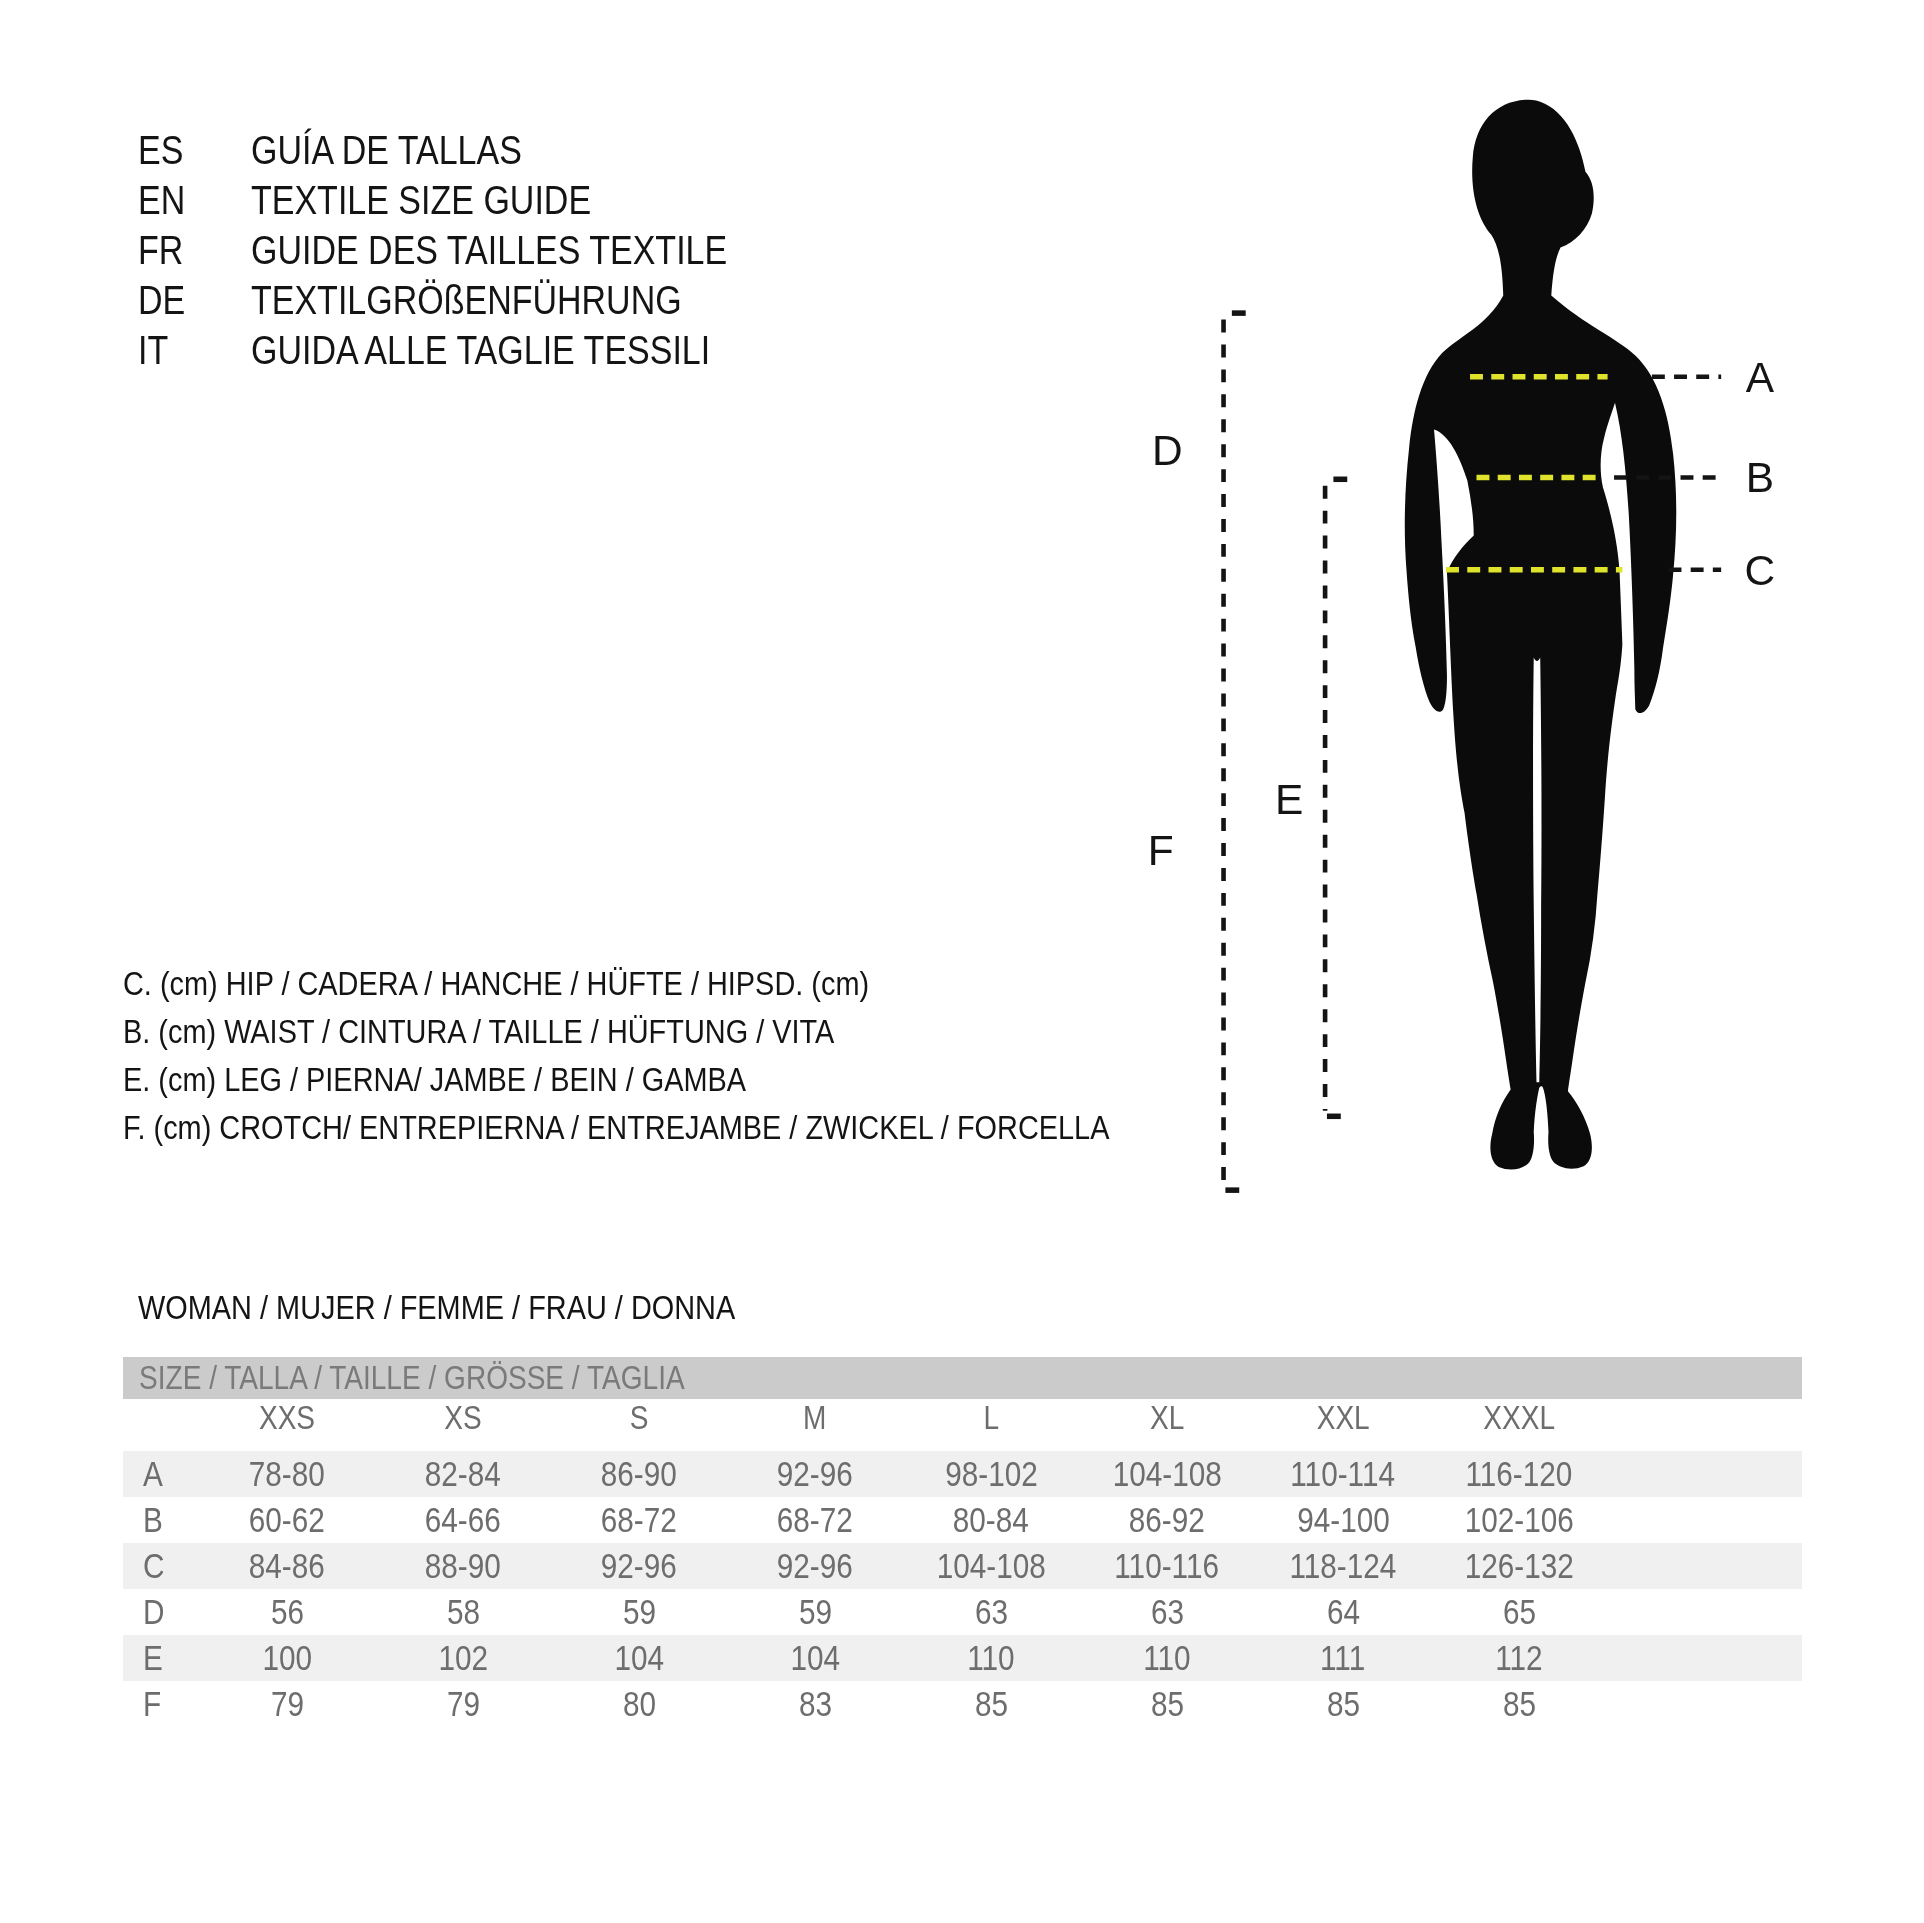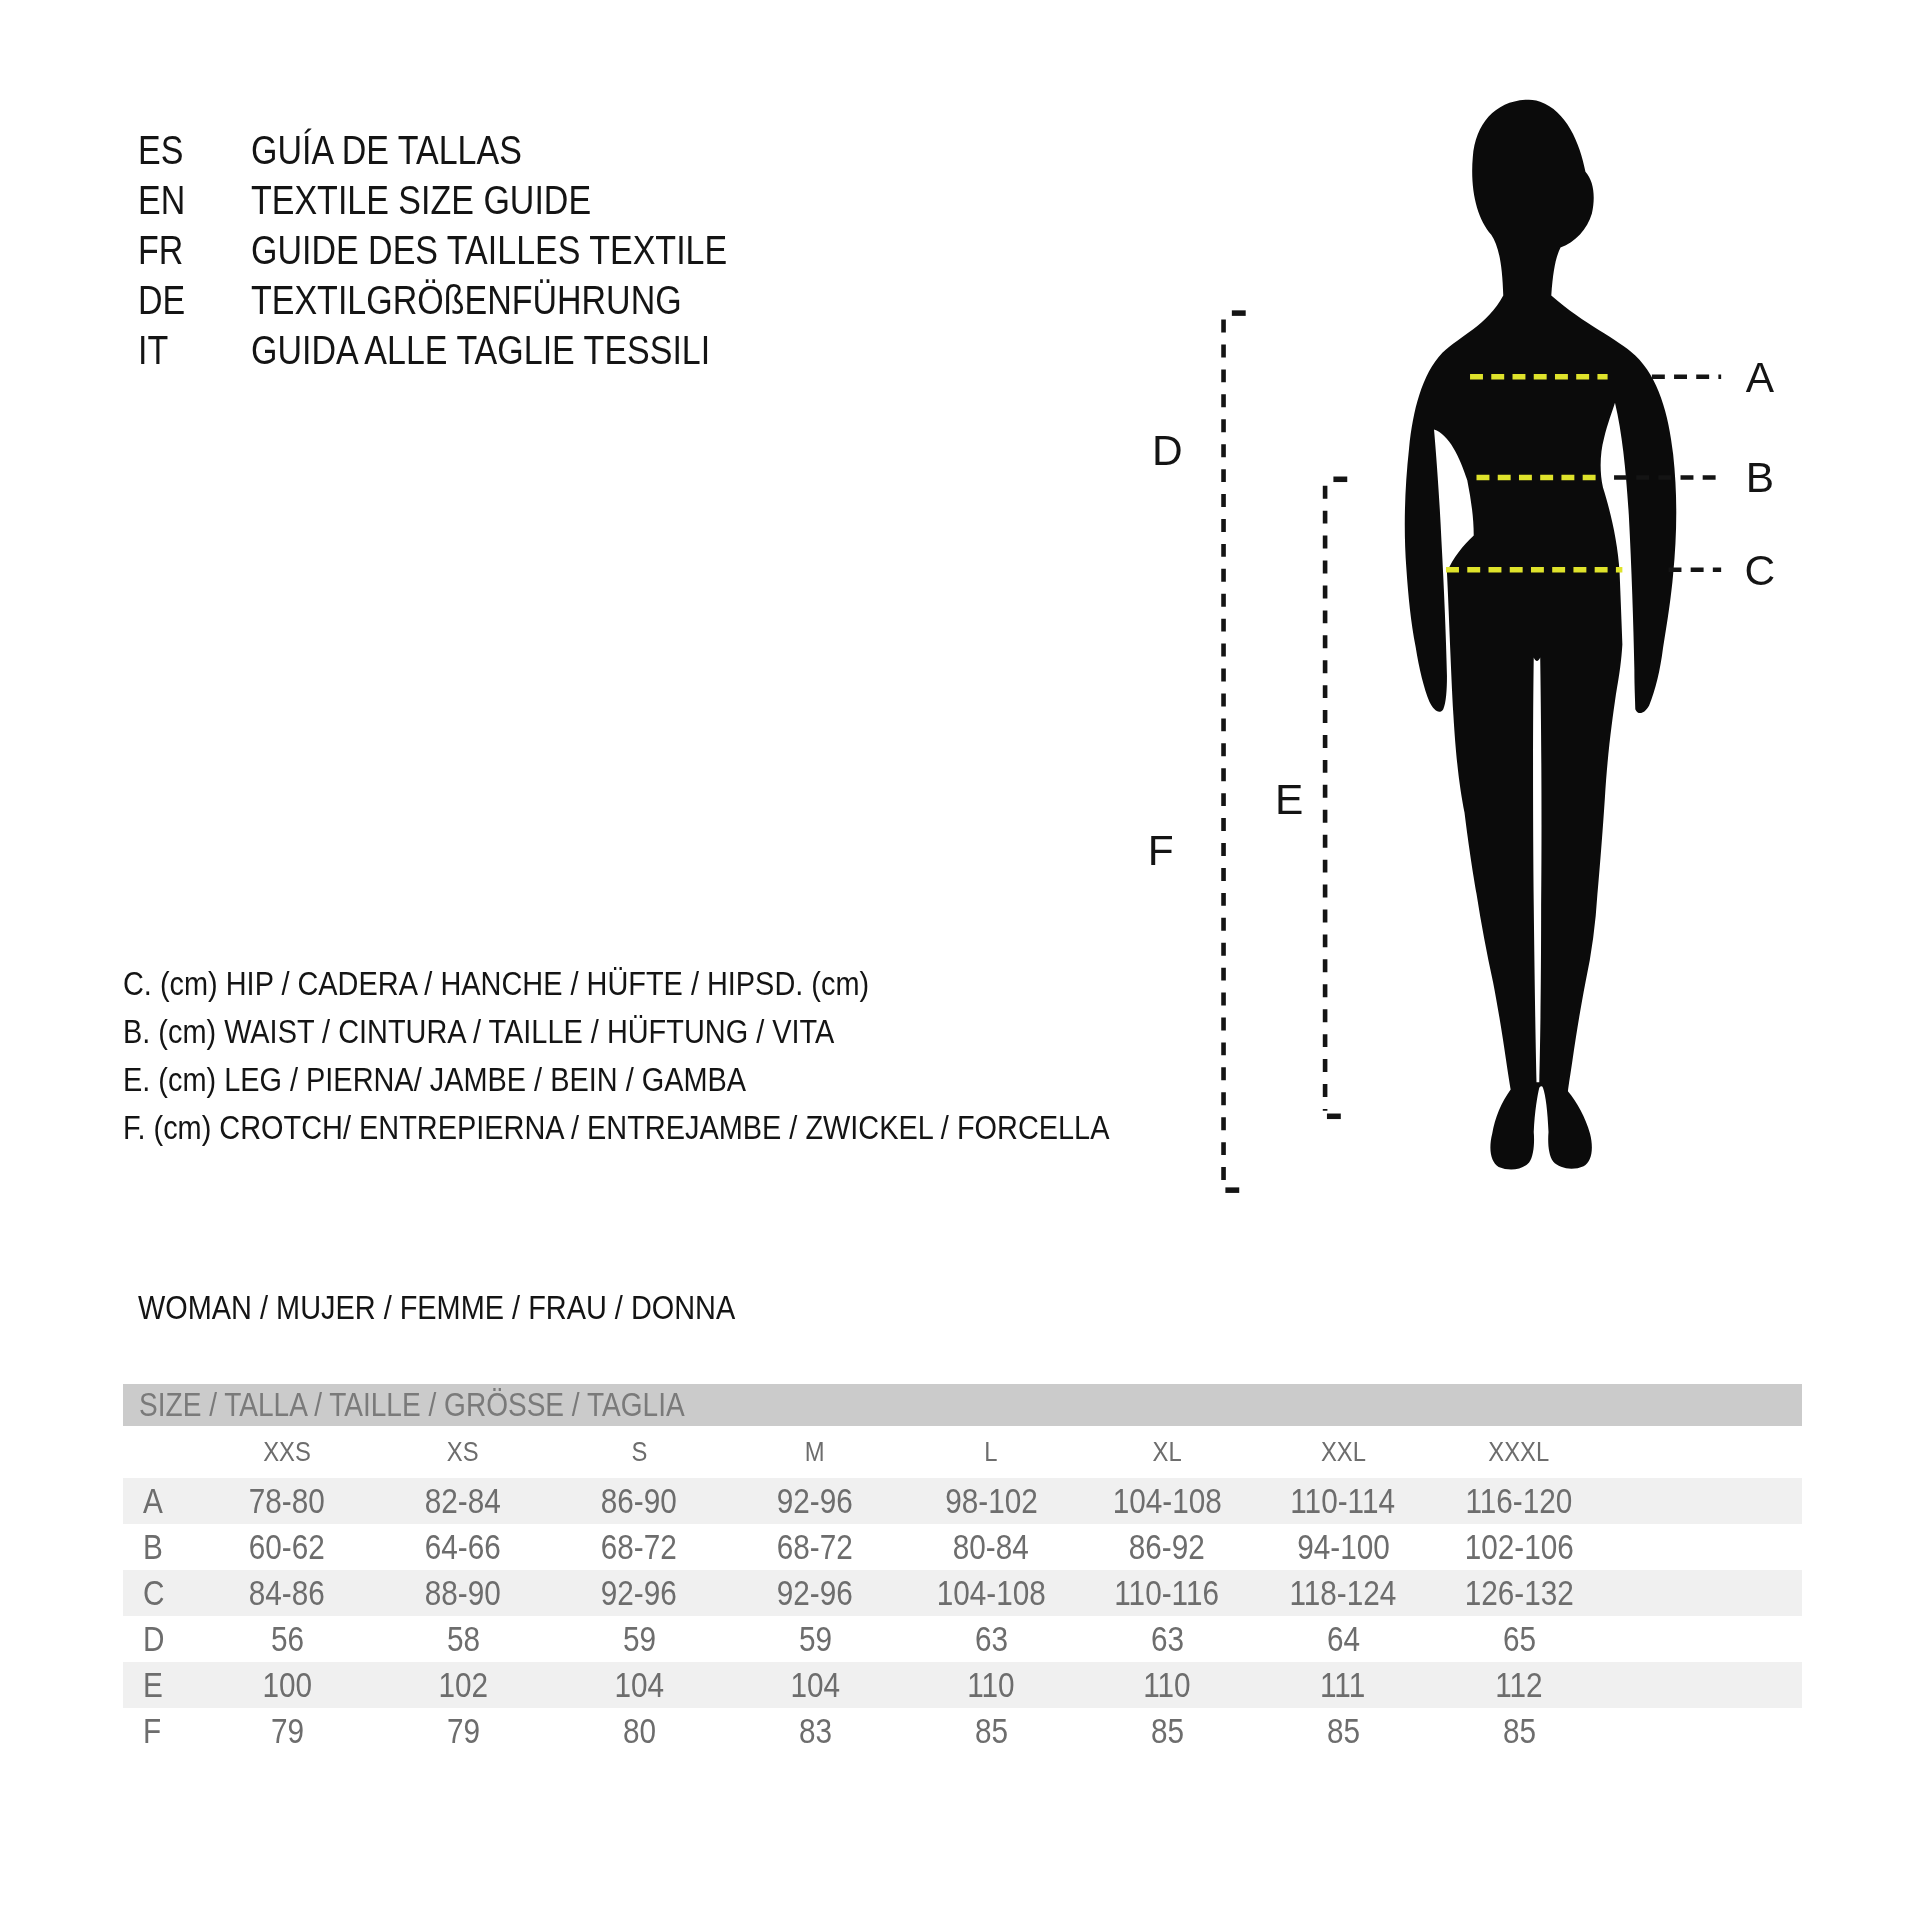--- a/index.html
+++ b/index.html
@@ -25,23 +25,23 @@
   .meas-letter{font-family:"Liberation Sans","DejaVu Sans",sans-serif;font-size:46px;fill:#141414;}
 
   
   .legend-block{position:absolute;left:123px;top:959px;}
   .legend-row{display:flex;align-items:center;height:48px;font-size:34px;}
 
   
   .gender-line{position:absolute;left:138px;top:1290px;height:35px;display:flex;align-items:center;font-size:34px;}
 
   
-  .size-table{position:absolute;left:123px;top:1357px;width:1679px;margin-top:27px;}
+  .size-table{position:absolute;left:123px;top:1357px;width:1679px;}
   .tbl-header{height:42px;background:#cbcbcb;display:flex;align-items:center;padding-left:15.7px;box-sizing:border-box;color:#7a7a7a;font-size:33px;}
-  .tbl-sizes{height:52px;display:flex;align-items:center;color:#6d6d6d;font-size:28px;}
+  .tbl-sizes{height:52px;display:flex;align-items:flex-start;color:#6d6d6d;font-size:33px;}
   .tbl-row{height:46px;display:flex;align-items:center;color:#6d6d6d;font-size:35px;}
   .tbl-row.band{background:#f0f0f0;}
   .cell-label{width:76px;flex:0 0 76px;padding-left:20px;box-sizing:border-box;}
   .cell{width:176px;flex:0 0 176px;display:flex;justify-content:center;align-items:center;}
   .cell-fill{flex:1 1 auto;}
 </style>
 </head>
 <body>
 
 <div class="canvas">

